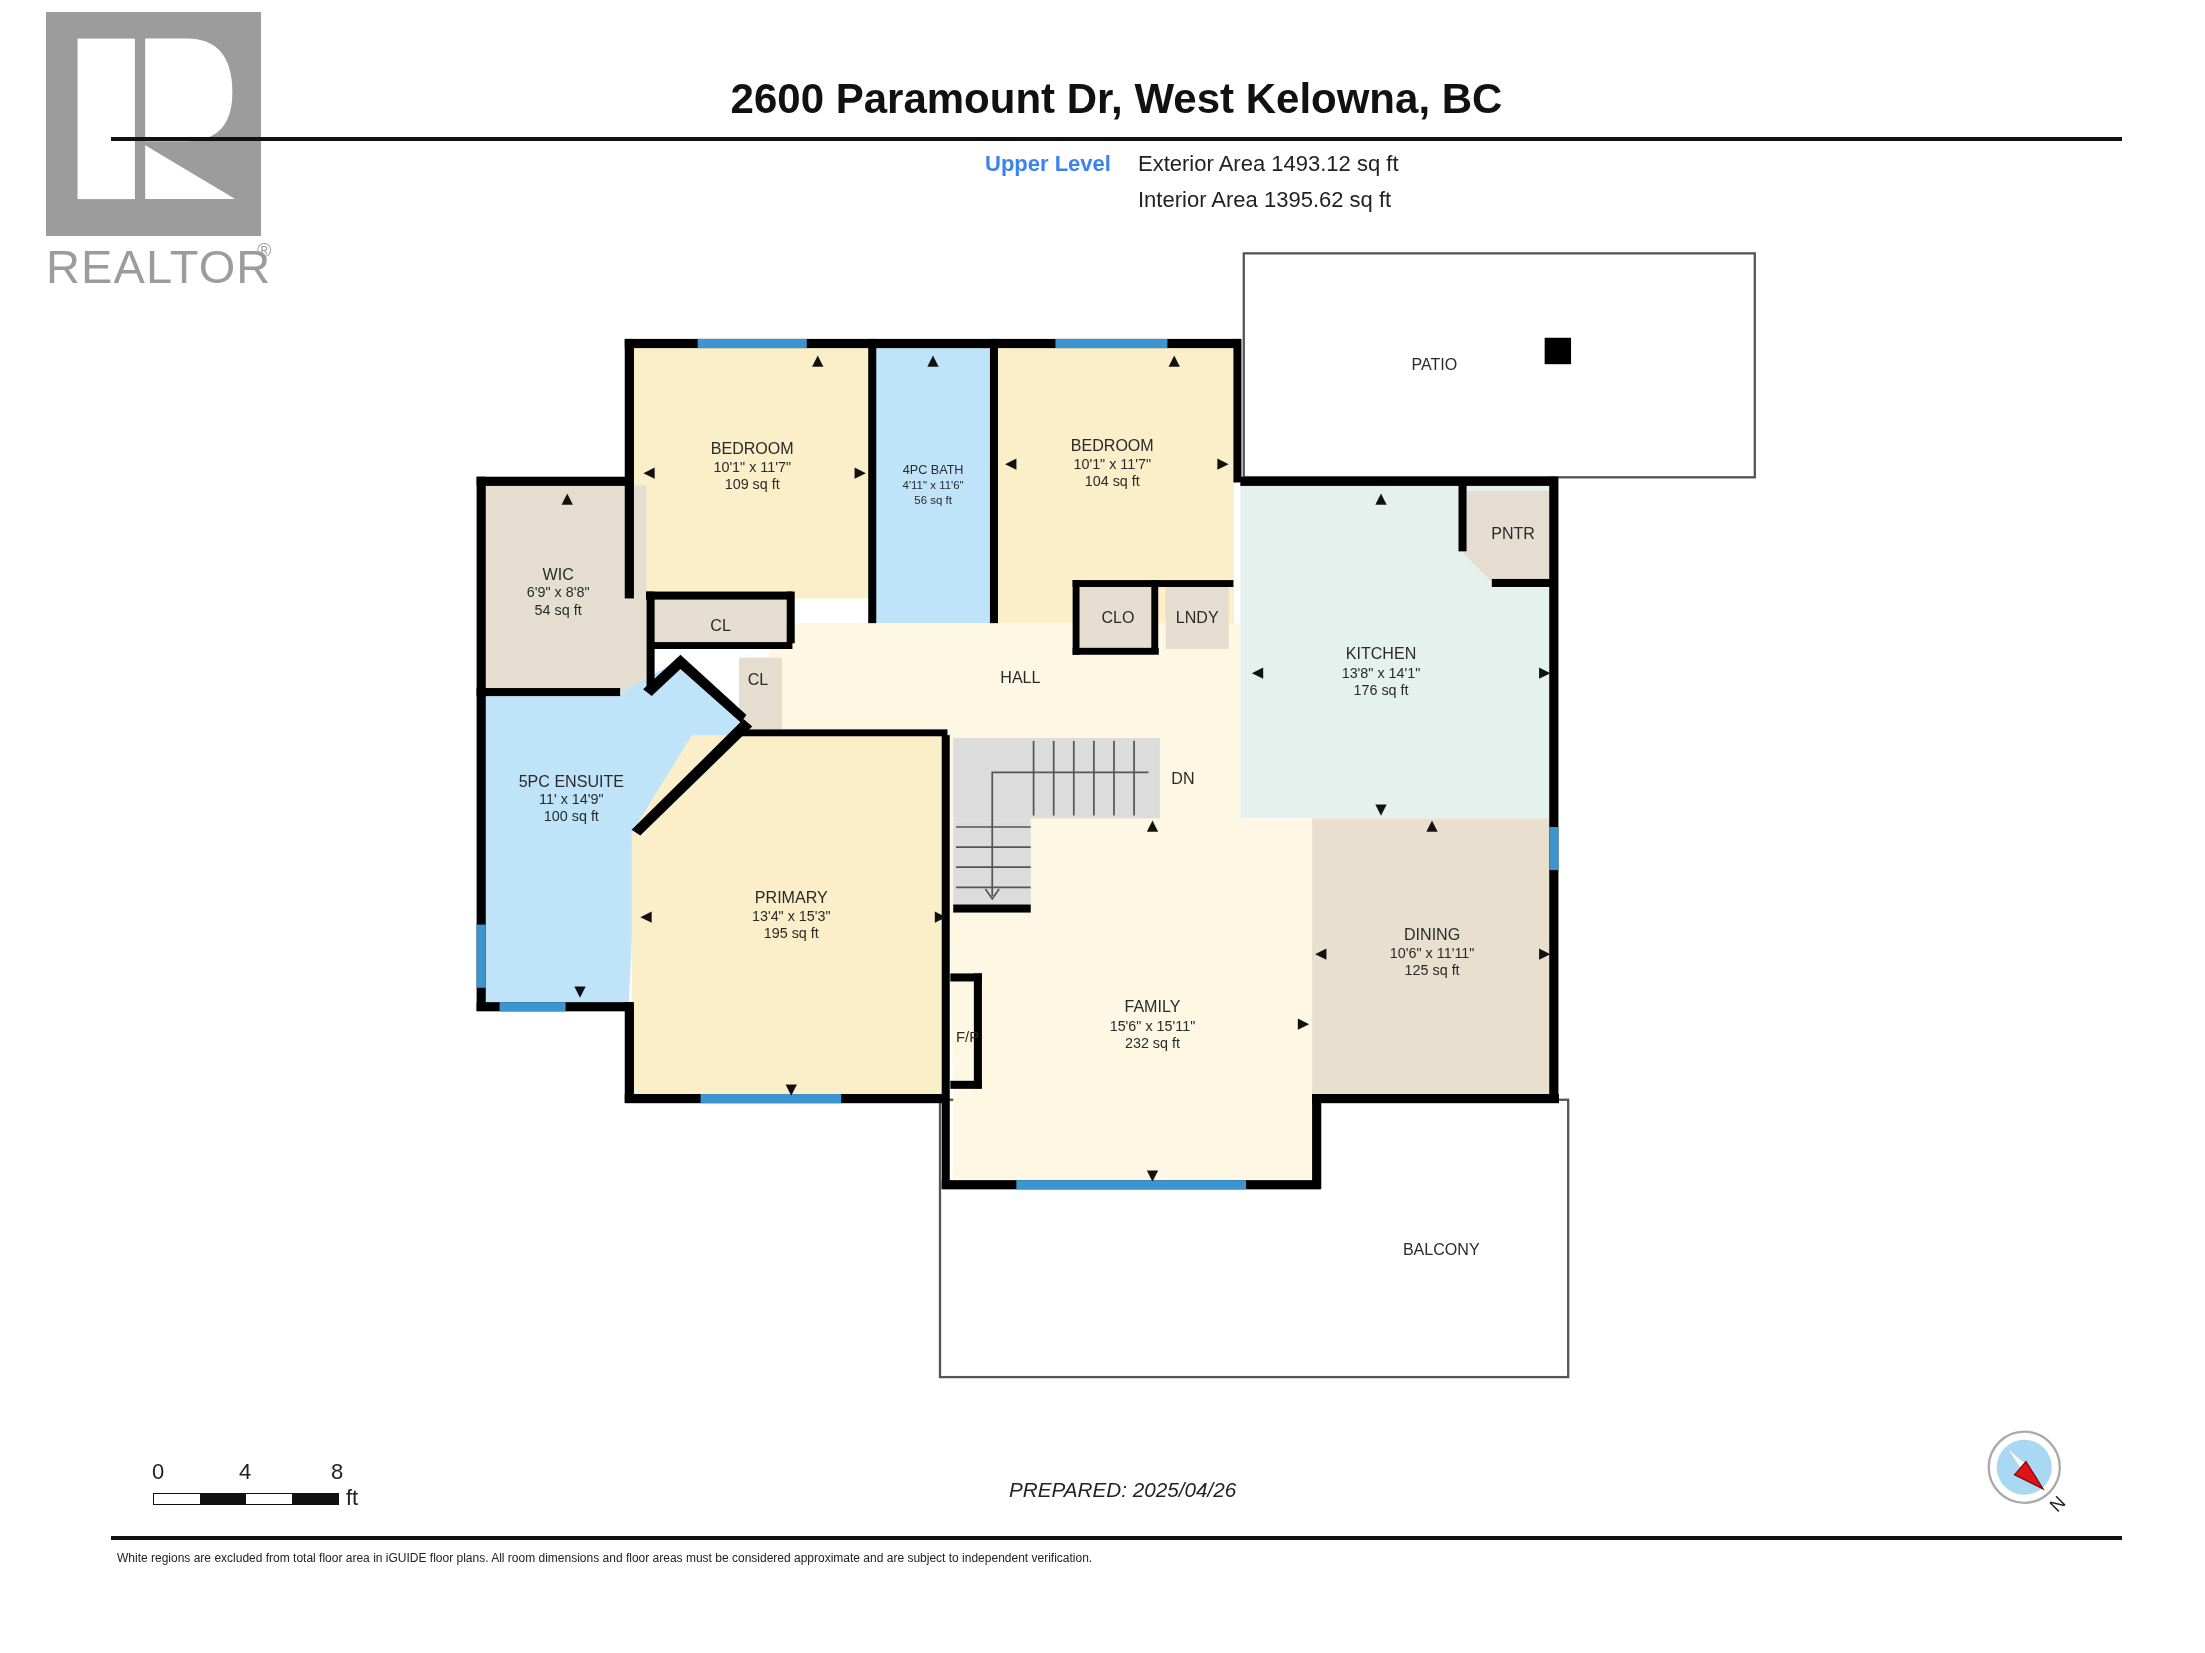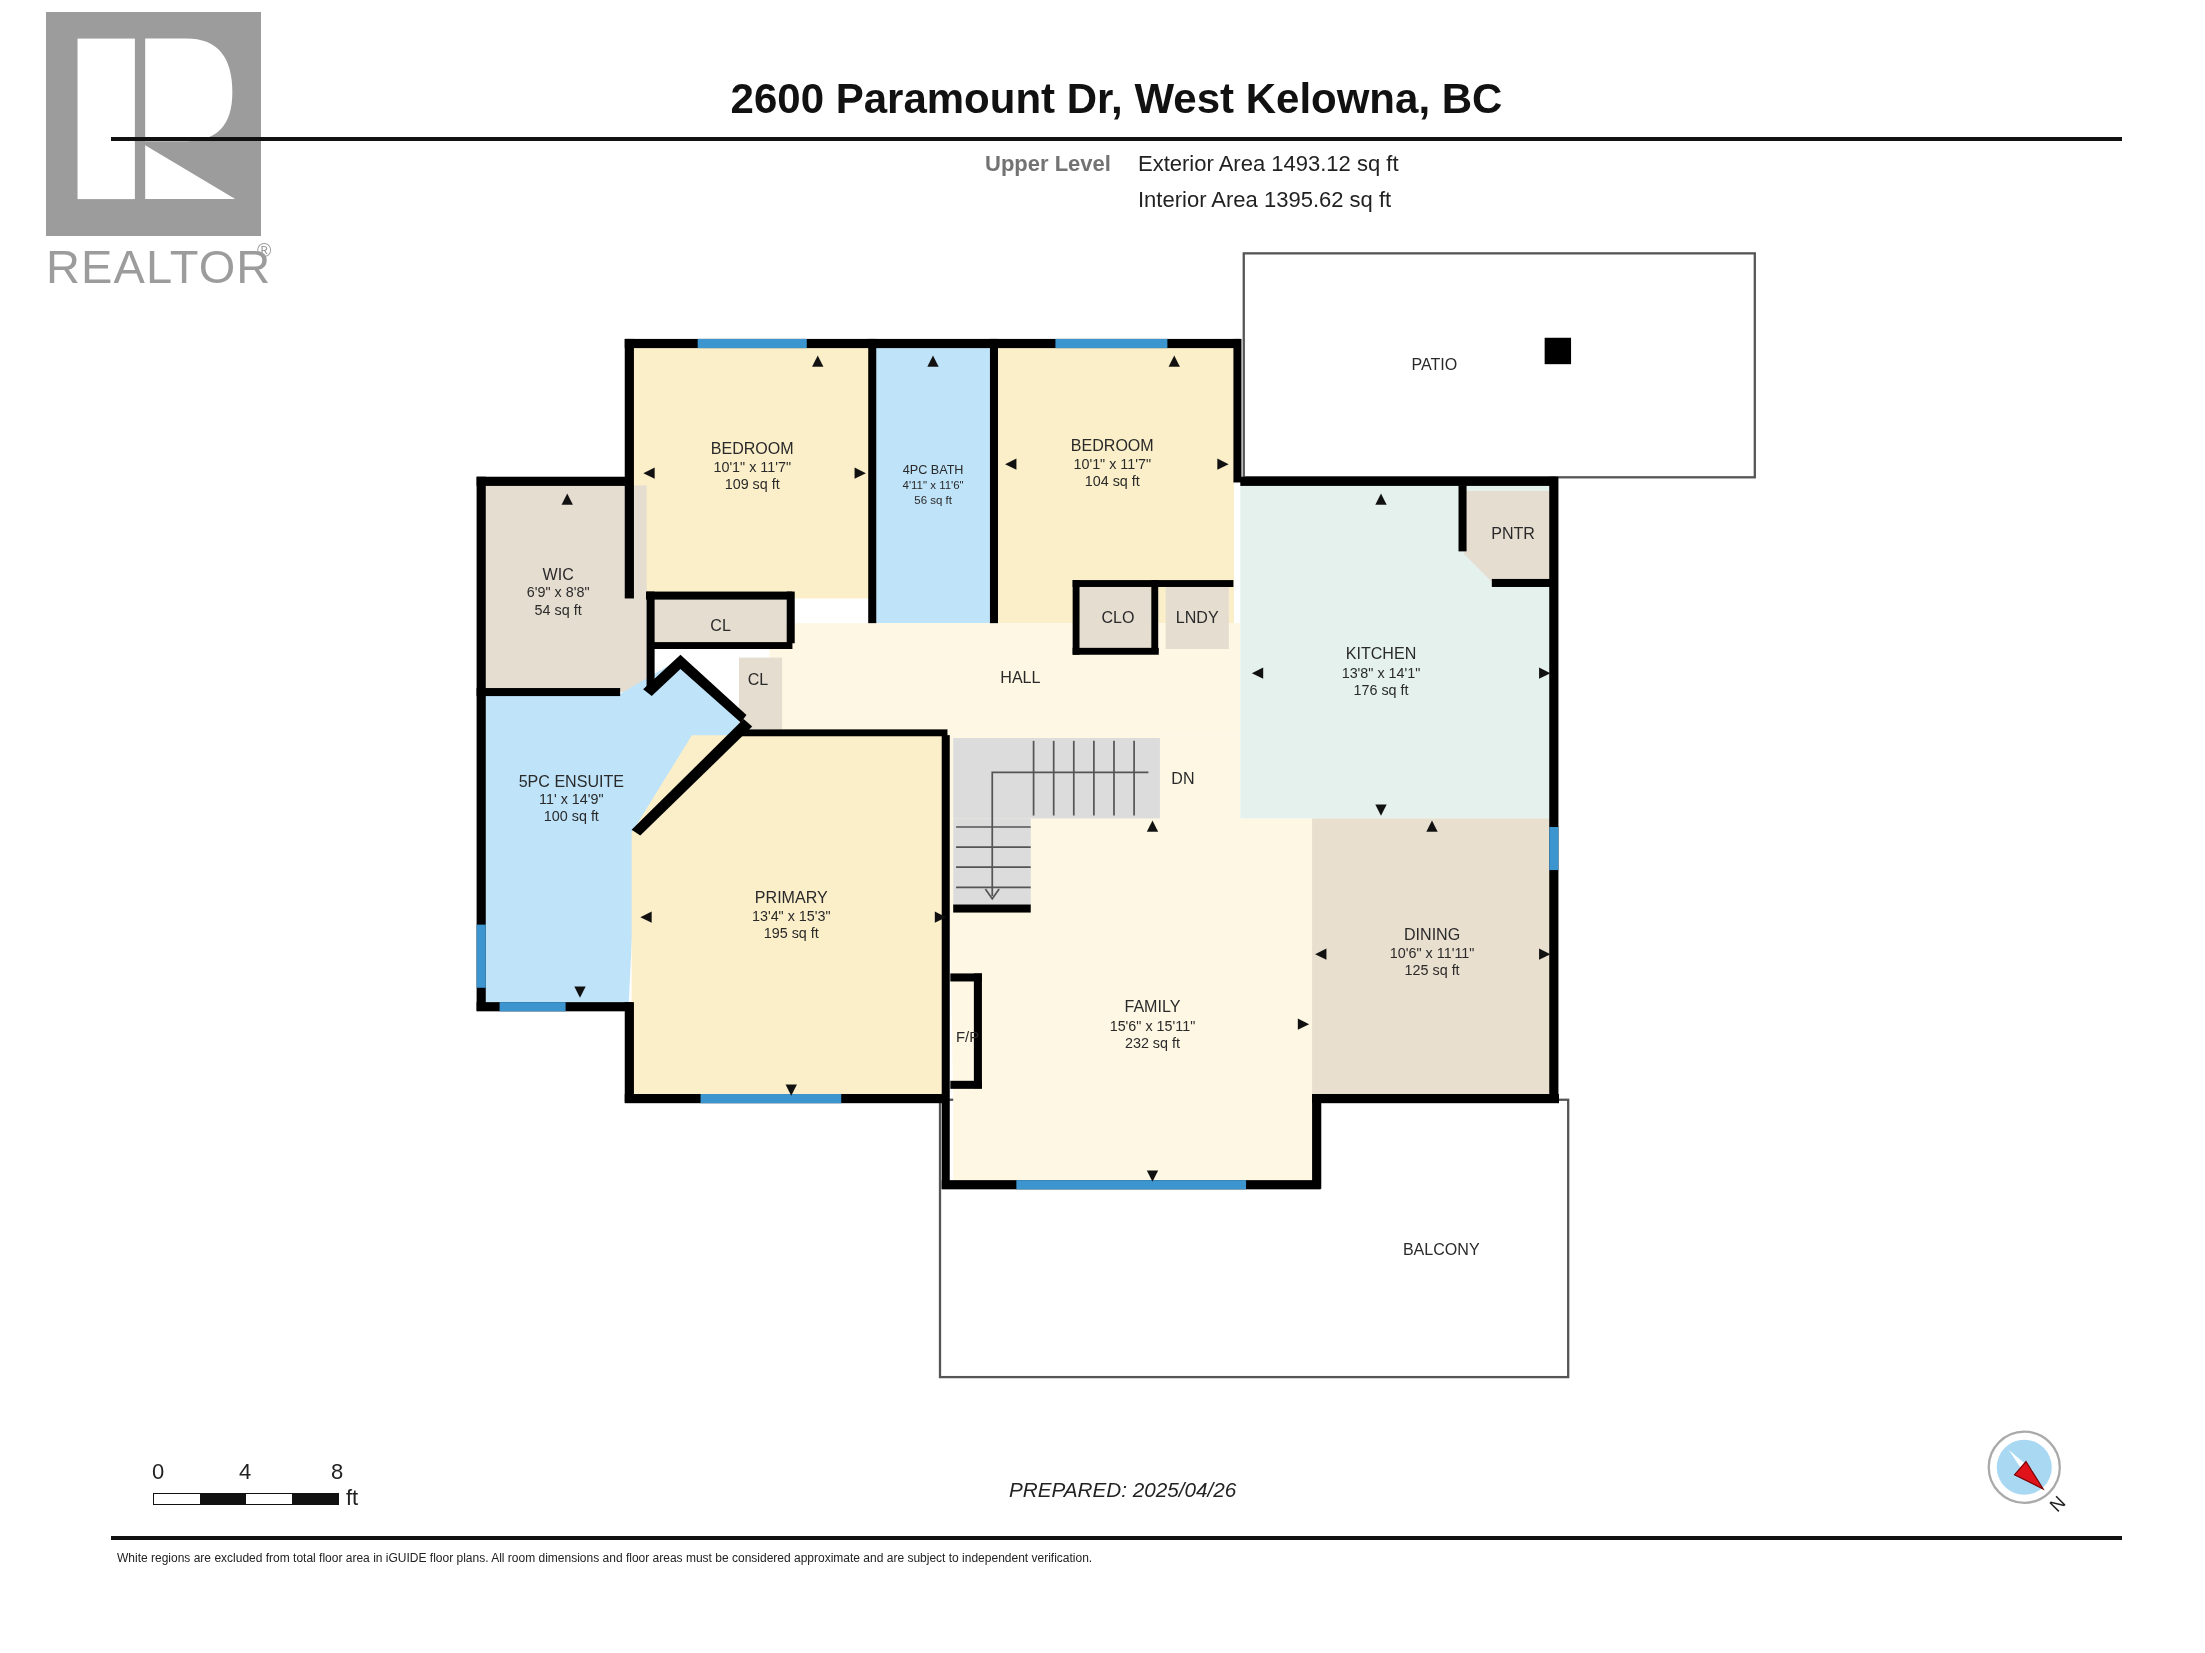--- a/index.html
+++ b/index.html
@@ -4,21 +4,21 @@
 <style>
   html, body { margin:0; padding:0; background:#ffffff; }
   body { width:2205px; height:1654px; position:relative; overflow:hidden; font-family:"Liberation Sans", sans-serif; }
   .abs { position:absolute; }
   .logo { left:46px; top:11.5px; width:218px; height:276px; }
   .logo-box { position:absolute; left:0; top:0; width:215px; height:224px; background:#9c9c9c; }
   .logo-word { position:absolute; left:0; top:227px; font-size:47px; color:#9c9c9c; letter-spacing:1.1px; font-weight:400; }
   .logo-reg { position:absolute; left:211px; top:227px; font-size:19.5px; color:#9c9c9c; }
   .title { left:0; width:2233px; top:75px; text-align:center; font-size:42px; font-weight:700; color:#111; }
   .rule { background:#111; height:4px; }
-  .level { left:985px; top:151px; font-size:22px; font-weight:700; color:#737373; }
+  .level { left:985px; top:151px; font-size:22px; font-weight:700; color:#3b82f6; }
   .area { left:1138px; font-size:22px; color:#222; }
   .plan { left:0; top:0; width:2205px; height:1654px; }
   .lbl { font-family:"Liberation Sans", sans-serif; fill:#2a2a2a; text-anchor:middle; }
   .scale-num { font-size:22px; color:#222; }
   .prepared { left:1009px; top:1478px; font-size:20.7px; color:#222;font-style:italic; }
   .disclaimer { left:117px; top:1551px; font-size:12px; color:#222; }
 </style>
 </head>
 <body>
 

